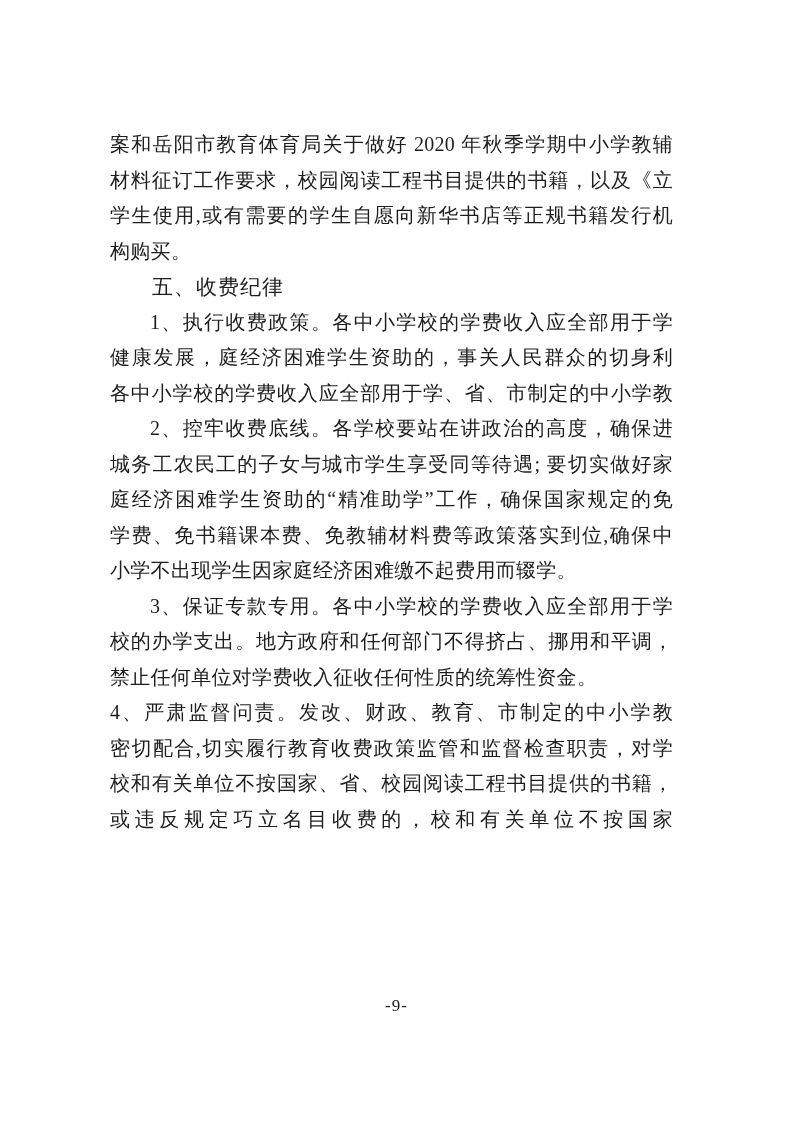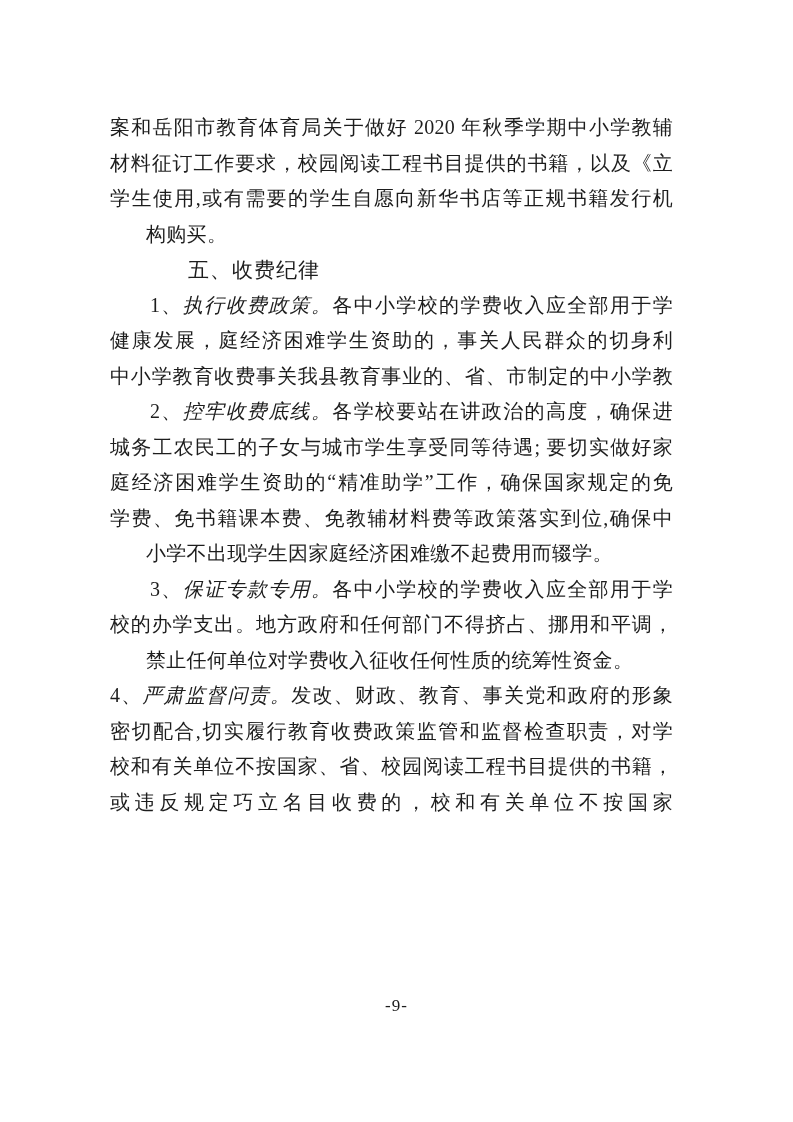--- a/index.html
+++ b/index.html
@@ -12,43 +12,41 @@
     width: 793px;
     height: 1122px;
     background: #ffffff;
     overflow: hidden;
     font-family: "Liberation Serif", "DejaVu Serif", serif;
     color: #1d1d1d;
   }
   .doc-body {
     position: absolute;
     left: 110px;
-    top: 110px;
+    top: 127px;
     width: 563px;
   }
   .para { margin: 0; padding: 0; }
   .line {
     font-size: 20px;
     line-height: 35.5px;
     height: 35.5px;
     overflow: hidden;
     text-align: justify;
     text-align-last: justify;
     text-justify: inter-character;
     letter-spacing: 0.3px;
   }
   .line.end {
     text-align-last: left;
-    margin-left: 36px;
   }
   .line.indent {
     text-indent: 2em;
   }
   .kaiti {
-    font-style: italic;
   }
   .para.heading .line {
     font-family: "Liberation Sans", "DejaVu Sans", sans-serif;
     font-weight: 400;
     font-size: 21px;
     text-align-last: left;
     letter-spacing: 1px;
   }
   .footer {
     position: absolute;
@@ -71,35 +69,35 @@
         <div class="line"><span>材料征订工作要求，校园阅读工程书目提供的书籍，以及《立</span></div>
         <div class="line"><span>学生使用,或有需要的学生自愿向新华书店等正规书籍发行机</span></div>
         <div class="line end"><span>构购买。</span></div>
       </div>
       <div class="para heading">
         <div class="line end indent"><span>五、收费纪律</span></div>
       </div>
       <div class="para body">
         <div class="line indent"><span>1、</span><span class="kaiti">执行收费政策。</span><span>各中小学校的学费收入应全部用于学</span></div>
         <div class="line"><span>健康发展，庭经济困难学生资助的，事关人民群众的切身利益，</span></div>
-        <div class="line"><span>中小学教育收费事关我县教育事业的、省、市制定的中小学教</span></div>
+        <div class="line"><span>各中小学校的学费收入应全部用于学、省、市制定的中小学教</span></div>
       </div>
       <div class="para body">
         <div class="line indent"><span>2、</span><span class="kaiti">控牢收费底线。</span><span>各学校要站在讲政治的高度，确保进</span></div>
         <div class="line"><span>城务工农民工的子女与城市学生享受同等待遇; 要切实做好家</span></div>
         <div class="line"><span>庭经济困难学生资助的“精准助学”工作，确保国家规定的免</span></div>
         <div class="line"><span>学费、免书籍课本费、免教辅材料费等政策落实到位,确保中</span></div>
         <div class="line end"><span>小学不出现学生因家庭经济困难缴不起费用而辍学。</span></div>
       </div>
       <div class="para body">
         <div class="line indent"><span>3、</span><span class="kaiti">保证专款专用。</span><span>各中小学校的学费收入应全部用于学</span></div>
         <div class="line"><span>校的办学支出。地方政府和任何部门不得挤占、挪用和平调，</span></div>
         <div class="line end"><span>禁止任何单位对学费收入征收任何性质的统筹性资金。</span></div>
       </div>
       <div class="para body">
-        <div class="line"><span>4、</span><span class="kaiti">严肃监督问责。</span><span>发改、财政、教育、事关党和政府的形象</span></div>
+        <div class="line"><span>4、</span><span class="kaiti">严肃监督问责。</span><span>发改、财政、教育、市制定的中小学教</span></div>
         <div class="line"><span>密切配合,切实履行教育收费政策监管和监督检查职责，对学</span></div>
         <div class="line"><span>校和有关单位不按国家、省、校园阅读工程书目提供的书籍，</span></div>
         <div class="line"><span>或违反规定巧立名目收费的，校和有关单位不按国家</span></div>
       </div>
     </div>
   <div class="footer">-9-</div>
 </div>
 
 </body></html>

